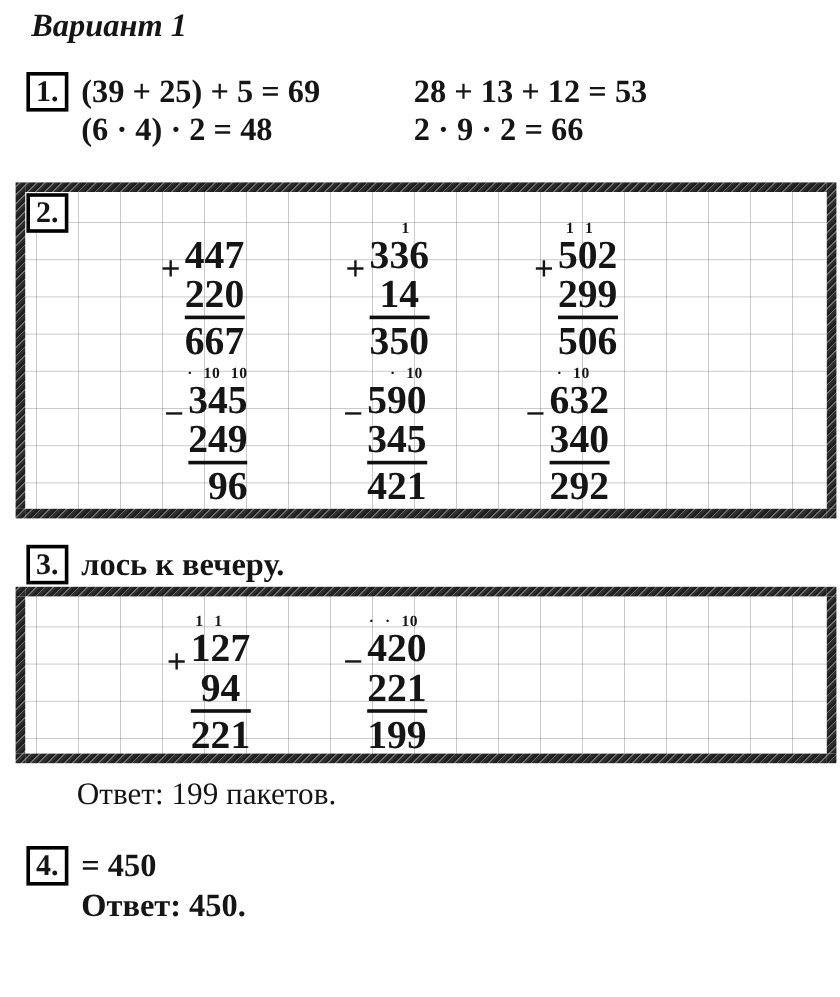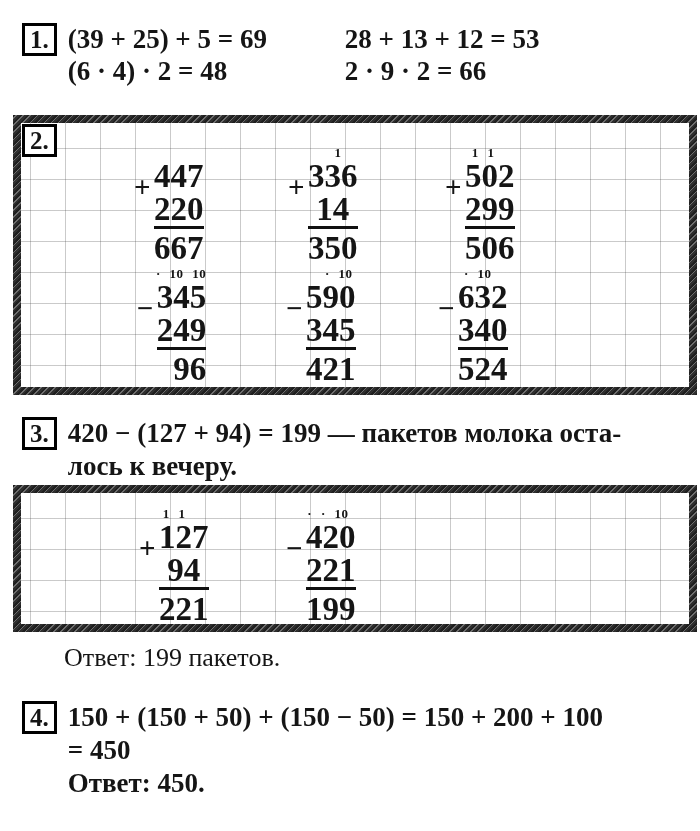--- a/index.html
+++ b/index.html
@@ -73,20 +73,21 @@
   .op{position:absolute;left:-20px;top:13px;font-size:29px;line-height:29px;}
   .nrow{display:block;}
   .n2{border-bottom:3px solid #101010;text-align:center;}
   .n3{padding-top:3px;}
 </style>
 </head>
 <body>
 
 <div class="page">
 
+  <div class="title">Вариант 1</div>
 
   <div class="prob prob-1">
     <span class="plabel">1.</span>
     <div class="ptext p1grid">
       <span>(39 + 25) + 5 = 69</span>
       <span>28 + 13 + 12 = 53</span>
       <span>(6 · 4) · 2 = 48</span>
       <span>2 · 9 · 2 = 66</span>
     </div>
   </div>
@@ -143,29 +144,28 @@
         <span class="nrow n3">421</span>
       </div>
     </div>
 
     <div class="colop" style="left:437px;top:143px;">
       <div class="carry" style="padding-right:16px;">· 10</div>
       <div class="nums">
         <span class="op">−</span>
         <span class="nrow">632</span>
         <span class="nrow n2">340</span>
-        <span class="nrow n3">524</span>
+        <span class="nrow n3">292</span>
       </div>
     </div>
   </div>
 
   <div class="prob prob-3">
     <span class="plabel">3.</span>
     <div class="ptext">
-      <div>420 − (127 + 94) = 199 — пакетов молока оста-</div>
       <div>лось к вечеру.</div>
     </div>
   </div>
 
   <div class="workbox workbox-3">
     <div class="colop" style="left:138px;top:13px;">
       <div class="carry" style="padding-right:23px;">1 1</div>
       <div class="nums">
         <span class="op">+</span>
         <span class="nrow">127</span>
@@ -183,19 +183,18 @@
         <span class="nrow n3">199</span>
       </div>
     </div>
   </div>
 
   <div class="answer-line">Ответ: 199 пакетов.</div>
 
   <div class="prob prob-4">
     <span class="plabel">4.</span>
     <div class="ptext">
-      <div>150 + (150 + 50) + (150 − 50) = 150 + 200 + 100</div>
       <div>= 450</div>
       <div>Ответ: 450.</div>
     </div>
   </div>
 
 </div>
 
 </body></html>

